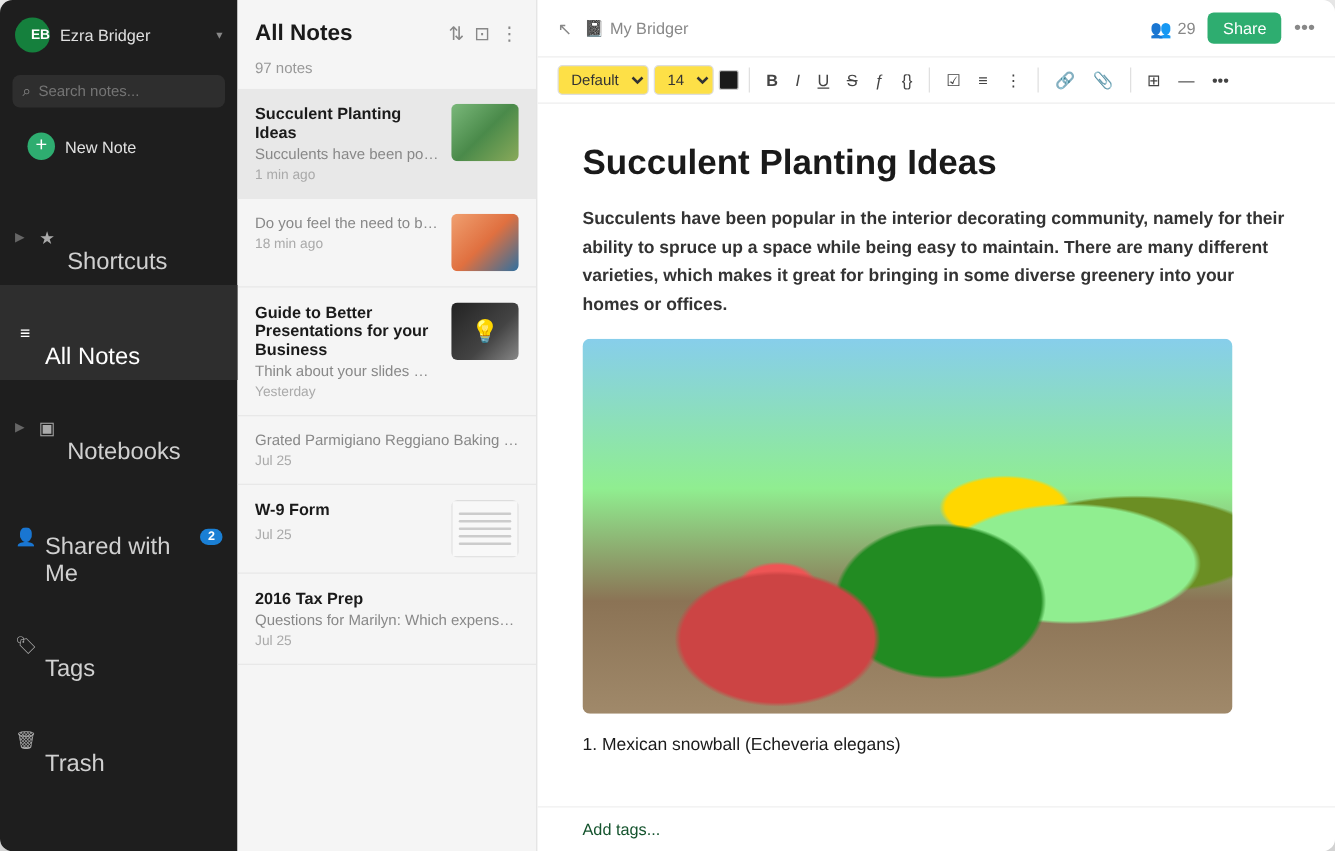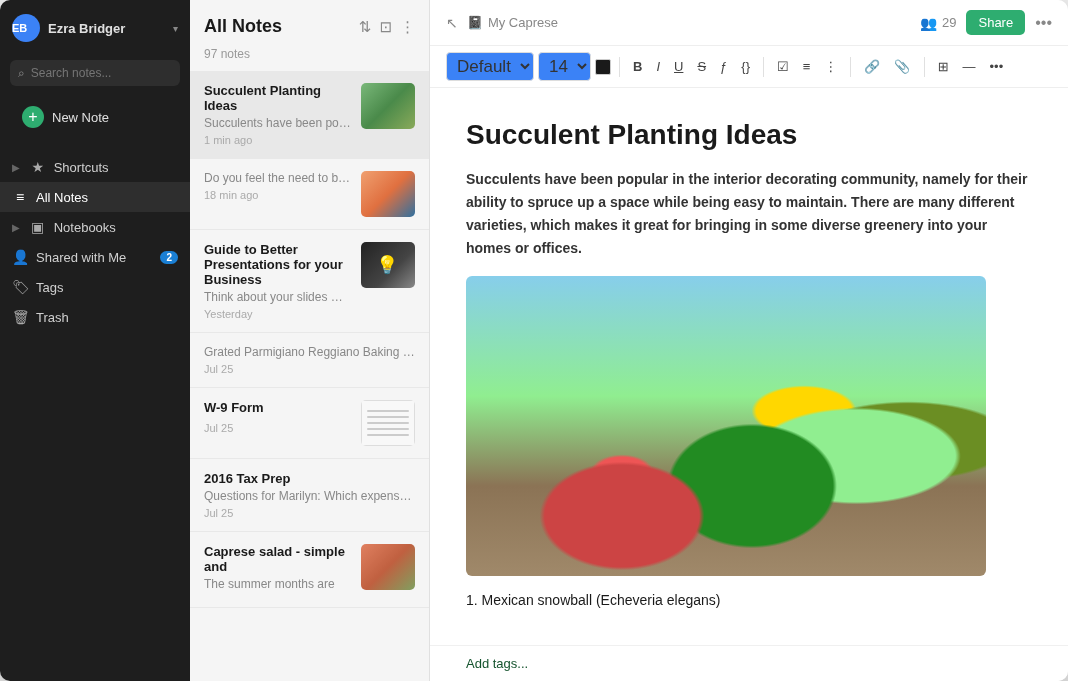--- a/index.html
+++ b/index.html
@@ -28,34 +28,34 @@
       align-items: center;
       padding: 14px 12px;
       gap: 8px;
       cursor: pointer;
     }
 
     .avatar {
       width: 28px;
       height: 28px;
       border-radius: 50%;
-      background: #3b82f6;
-      display: flex;
-      align-items: center;
-      justify-content: flex-start;
+      background: #15803d;
+      display: flex;
+      align-items: center;
+      justify-content: flex-end;
       color: white;
       font-size: 11px;
       font-weight: 600;
       flex-shrink: 0;
     }
 
     .user-name {
       color: #e0e0e0;
       font-size: 13px;
-      font-weight: 700;
+      font-weight: 400;
       flex: 1;
     }
 
     .chevron-down {
       color: #888;
       font-size: 10px;
     }
 
     .search-bar {
       margin: 4px 10px 12px;
@@ -117,21 +117,21 @@
       align-items: center;
       gap: 8px;
       padding: 7px 12px;
       cursor: pointer;
       border-radius: 0;
       position: relative;
     }
     .nav-item.active { background: #2e2e2e; }
 
     .nav-icon { color: #aaa; font-size: 14px; width: 16px; text-align: center; }
-    .nav-label { color: #d0d0d0; font-size: 13px; }
+    .nav-label { color: #d0d0d0; font-size: 19px; margin-top: 40px; }
     .nav-item.active .nav-label { color: #ffffff; }
 
     .badge {
       margin-left: auto;
       background: #1a7fd4;
       color: white;
       border-radius: 10px;
       font-size: 10px;
       padding: 1px 6px;
       font-weight: 600;
@@ -272,23 +272,23 @@
       padding: 6px 16px;
       border-bottom: 1px solid #eee;
       gap: 4px;
       flex-wrap: wrap;
     }
 
     .toolbar-select {
       border: 1px solid #ddd;
       border-radius: 4px;
       padding: 3px 6px;
-      font-size: 17px;
+      font-size: 12px;
       color: #333;
-      background: #3b82f6;
+      background: #fde047;
       cursor: pointer;
     }
 
     .toolbar-divider { width: 1px; height: 20px; background: #e0e0e0; margin: 0 4px; }
 
     .toolbar-btn {
       background: none;
       border: none;
       cursor: pointer;
       padding: 3px 5px;
@@ -496,41 +496,31 @@
       </div>
 
       <div class="note-item">
         <div class="note-item-content">
           <div class="note-item-title">2016 Tax Prep</div>
           <div class="note-item-preview">Questions for Marilyn: Which expenses can be deducted? Can the cost of the NAO...</div>
           <div class="note-item-date">Jul 25</div>
         </div>
       </div>
 
-      <div class="note-item">
-        <div class="note-item-content">
-          <div class="note-item-title">Caprese salad - simple and</div>
-          <div class="note-item-preview">The summer months are</div>
-          <div class="note-item-date"></div>
-        </div>
-        <div class="note-thumb">
-          <div class="thumb-caprese"></div>
-        </div>
-      </div>
 
     </div>
   </div>
 
   <div class="editor-pane">
 
     <div class="editor-topbar">
       <span class="back-icon">↖</span>
       <span class="notebook-label">
         <span class="notebook-icon">📓</span>
-        <span>My Caprese</span>
+        <span>My Bridger</span>
       </span>
       <div class="topbar-right">
         <div class="collaborators">
           <span class="collab-icon">👥</span>
           <span>29</span>
         </div>
         <button class="share-btn">Share</button>
         <button class="more-btn">•••</button>
       </div>
     </div>

